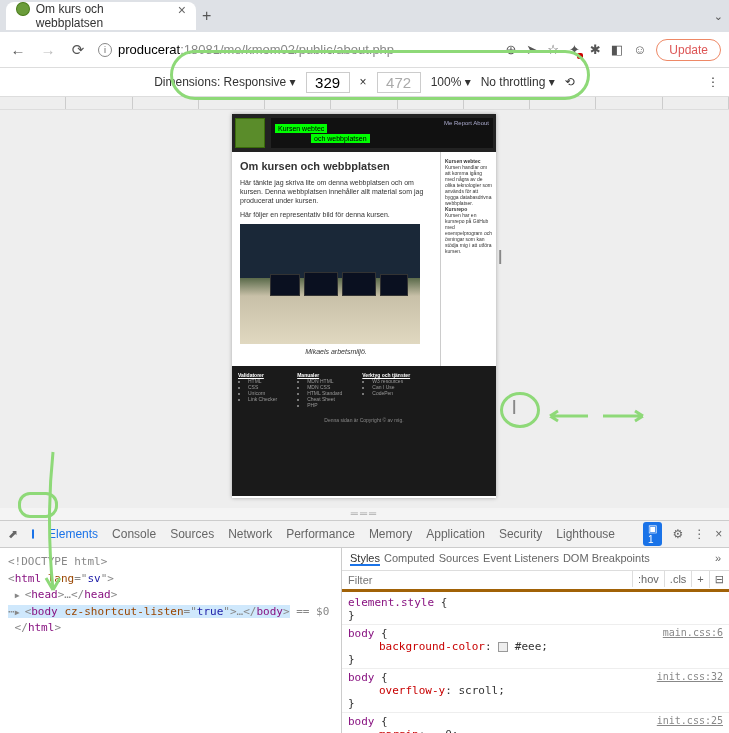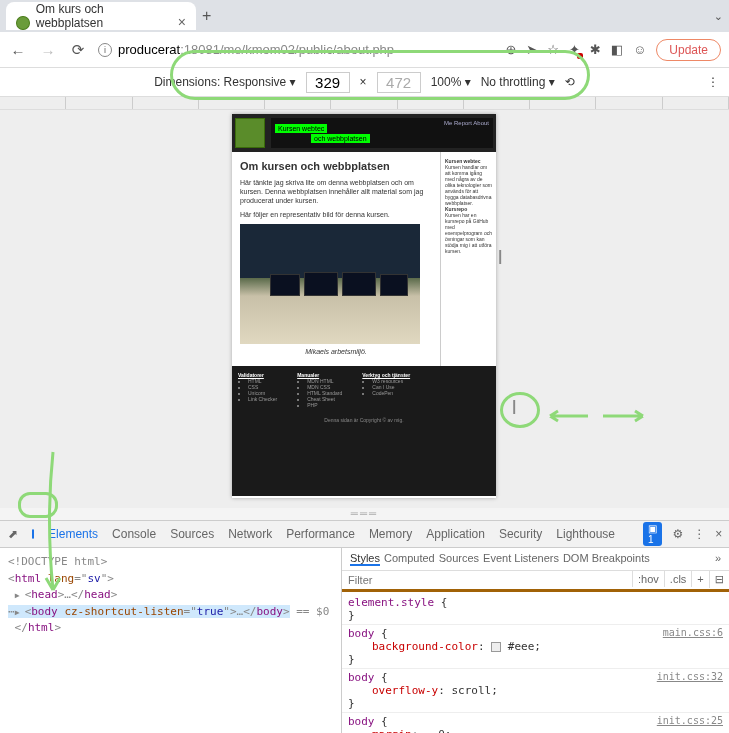--- a/index.html
+++ b/index.html
@@ -1,18 +1,18 @@
 <!DOCTYPE html>
 <html><head>
 <meta charset="utf-8">
 <style>
 *{box-sizing:border-box;margin:0;padding:0}
 body{font-family:-apple-system,Segoe UI,Arial,sans-serif;font-size:13px;width:729px;height:733px;background:#fff;overflow:hidden;color:#333}
 .tab-bar{height:32px;background:#dee1e6;display:flex;align-items:center;padding:0 6px}
-.tab{background:#fff;height:28px;display:flex;align-items:flex-end;padding:0 10px;border-radius:8px 8px 0 0;gap:6px;font-size:12px;max-width:190px}
+.tab{background:#fff;height:28px;display:flex;align-items:flex-start;padding:0 10px;border-radius:8px 8px 0 0;gap:6px;font-size:12px;max-width:190px}
 .favicon{width:14px;height:14px;border-radius:50%;background:#6a9c3a;border:1px solid #4a7c1a}
 .tab-close{color:#666;font-size:14px}
 .newtab{margin-left:6px;font-size:16px;color:#555}
 .drop{margin-left:auto;font-size:11px;color:#555}
 .toolbar{height:36px;display:flex;align-items:center;padding:0 8px;gap:10px;border-bottom:1px solid #ddd}
 .tbtn{color:#555;font-size:15px;width:20px;text-align:center}
 .urlbar{flex:1;display:flex;align-items:center;gap:6px;font-size:13px}
 .url-host{color:#000}
 .url-path{color:#888}
 .info-i{border:1px solid #888;border-radius:50%;width:14px;height:14px;display:flex;align-items:center;justify-content:center;font-size:9px;color:#666}
@@ -68,21 +68,21 @@
 .styles{width:388px;border-left:1px solid #ccc;display:flex;flex-direction:column}
 .styles-tabs{display:flex;gap:4px;padding:4px 8px;font-size:11px;color:#666;border-bottom:1px solid #ddd}
 .styles-tabs .active{color:#333;border-bottom:2px solid #1a73e8}
 .filter-row{display:flex;align-items:flex-start;border-bottom:3px solid #a16207;font-size:11px}
 .filter-row input{flex:1;border:none;padding:3px 6px;font-size:11px;outline:none}
 .filter-row .ctrl{padding:2px 5px;color:#666;border-left:1px solid #ddd}
 .css-rules{flex:1;overflow:auto;font-family:Menlo,Consolas,monospace;font-size:11px;padding:2px 0}
 .rule{padding:2px 6px;border-bottom:1px solid #eee;position:relative}
 .rule .src{position:absolute;right:6px;top:2px;color:#888;text-decoration:underline;font-size:10px}
 .selector{color:#881280}
-.prop{color:#c80000;margin-left:24px}
+.prop{color:#c80000;margin-left:31px}
 .pval{color:#333}
 .swatch{display:inline-block;width:10px;height:10px;border:1px solid #999;background:#eee;vertical-align:middle}
 .dev-icon{border:1.5px solid #555;border-radius:2px;width:12px;height:10px;display:inline-block}
 .dev-icon.on{border-color:#1a73e8}
 </style>
 </head>
 <body>
 
 <div class="tab-bar">
   <div class="tab">

